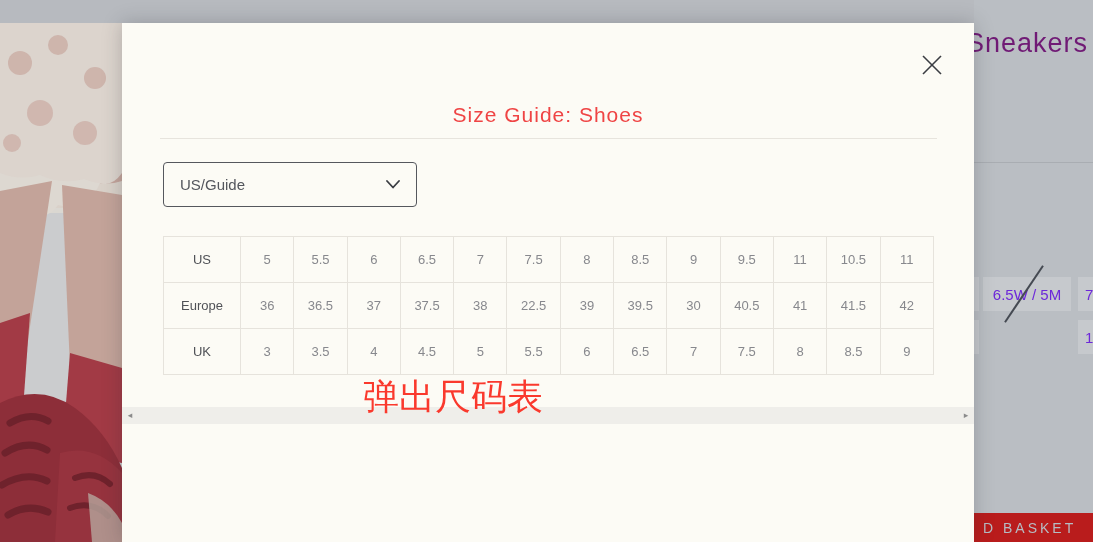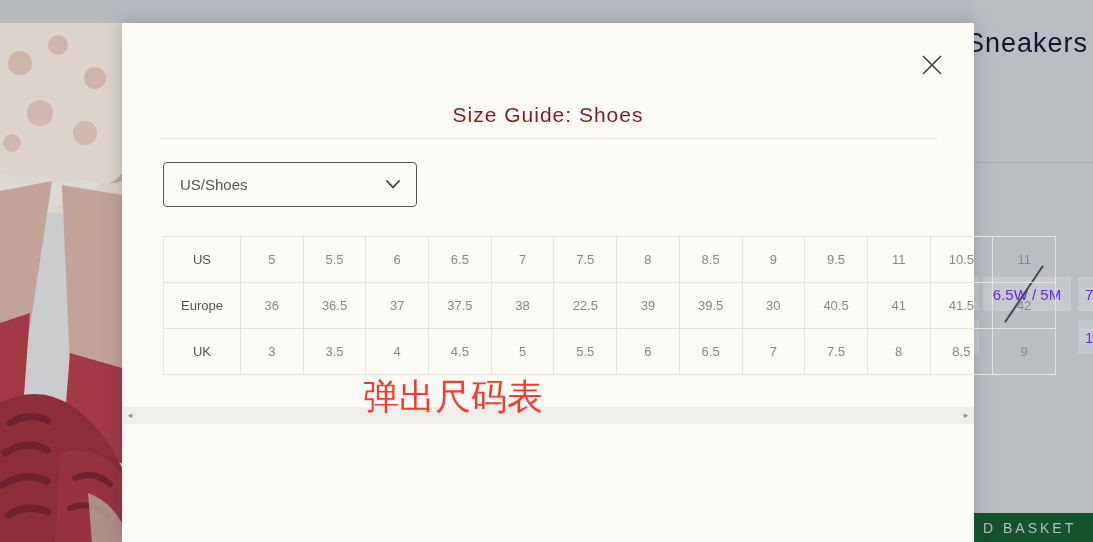--- a/index.html
+++ b/index.html
@@ -4,48 +4,48 @@
 <style>
   * { margin:0; padding:0; box-sizing:border-box; }
   html,body { width:1093px; height:542px; overflow:hidden; }
   body { font-family:"Liberation Sans", sans-serif; background:#b7babf; position:relative; }
 
   
   .photo-wrap { position:absolute; left:0; top:23px; width:122px; height:519px; overflow:hidden; }
   .right-panel { position:absolute; left:974px; top:0; width:119px; height:542px;
                  background:#babec3; overflow:hidden; }
   .product-title { position:absolute; left:-8px; top:28px; font-size:27px; font-weight:400;
-                   color:#0f172a; letter-spacing:1px; white-space:nowrap; }
+                   color:#701a75; letter-spacing:1px; white-space:nowrap; }
   .panel-divider { position:absolute; left:0; top:162px; width:119px; height:1px; background:#a9adb2; }
   .size-btn { position:absolute; height:34px; background:#c6c9cd; color:#6d28d9;
               font-size:15px; display:flex; align-items:center; justify-content:center;
               white-space:nowrap; overflow:visible; }
   .size-btn.clip { overflow:hidden; justify-content:flex-start; padding-left:7px; }
   .strike { position:absolute; left:47%; top:50%; width:2px; height:68px; background:#454a52;
             transform:translate(-50%,-50%) rotate(34deg); pointer-events:none; }
   .sliver { position:absolute; left:0; width:5px; height:34px; background:#c6c9cd; }
-  .basket-bar { position:absolute; left:0; top:513px; width:119px; height:29px; background:#14532d;
+  .basket-bar { position:absolute; left:0; top:513px; width:119px; height:29px; background:#b91c1c;
                 color:#b6bcc3; font-size:14px; letter-spacing:3px; display:flex; align-items:center;
                 padding-left:9px; white-space:nowrap; }
 
   
   .modal { position:absolute; left:122px; top:23px; width:852px; height:519px;
            background:#fcfbf5; box-shadow:0 0 18px rgba(40,44,52,.25); }
   .close-btn { position:absolute; left:797px; top:29px; width:26px; height:26px;
                background:none; border:none; cursor:pointer; padding:2px; }
   .modal-title { position:absolute; left:0; top:80px; width:100%; text-align:center;
-                 font-size:21px; font-weight:400; color:#7f1d1d; letter-spacing:1px; }
+                 font-size:21px; font-weight:400; color:#ef4444; letter-spacing:1px; }
   .title-divider { position:absolute; left:38px; top:115px; width:777px; height:1px; background:#e7e4dd; }
 
   .region-select { position:absolute; left:41px; top:139px; width:254px; height:45px;
                    border:1px solid #55575d; border-radius:4px; background:transparent;
                    display:flex; align-items:center; padding:0 16px; cursor:pointer; }
   .region-select .val { font-size:15px; color:#54575d; flex:1; }
 
-  table.size-table { position:absolute; left:41px; top:213px; width:893px;
+  table.size-table { position:absolute; left:41px; top:213px; width:771px;
                      border-collapse:collapse; table-layout:fixed; }
   table.size-table td { border:1px solid #e6e3dc; height:46px; text-align:center;
                         font-size:13px; color:#87888d; }
   table.size-table td.rowlabel { width:77px; color:#505257; }
 
   .hscrollbar { position:absolute; left:0; top:384px; width:852px; height:17px; background:#efeeea;
                 display:flex; align-items:center; justify-content:space-between; }
   .scroll-arrow { width:16px; text-align:center; font-size:9px; color:#8b8b8b; line-height:17px;
                   cursor:pointer; background:none; border:none; }
 
@@ -115,21 +115,21 @@
     <svg width="22" height="22" viewBox="0 0 22 22">
       <line x1="2" y1="2" x2="20" y2="20" stroke="#3a3d42" stroke-width="1.6"></line>
       <line x1="20" y1="2" x2="2" y2="20" stroke="#3a3d42" stroke-width="1.6"></line>
     </svg>
   </button>
 
   <div class="modal-title">Size Guide: Shoes</div>
   <div class="title-divider"></div>
 
   <div class="region-select" role="combobox">
-    <span class="val">US/Shoes</span>
+    <span class="val">US/Guide</span>
     <svg width="14" height="9" viewBox="0 0 14 9">
       <polyline points="1,1 7,7.5 13,1" fill="none" stroke="#3a3d42" stroke-width="1.8" stroke-linecap="round" stroke-linejoin="round"></polyline>
     </svg>
   </div>
 
   <table class="size-table">
     <tbody>
         <tr>
           <td class="rowlabel">US</td>
           <td>5</td>

